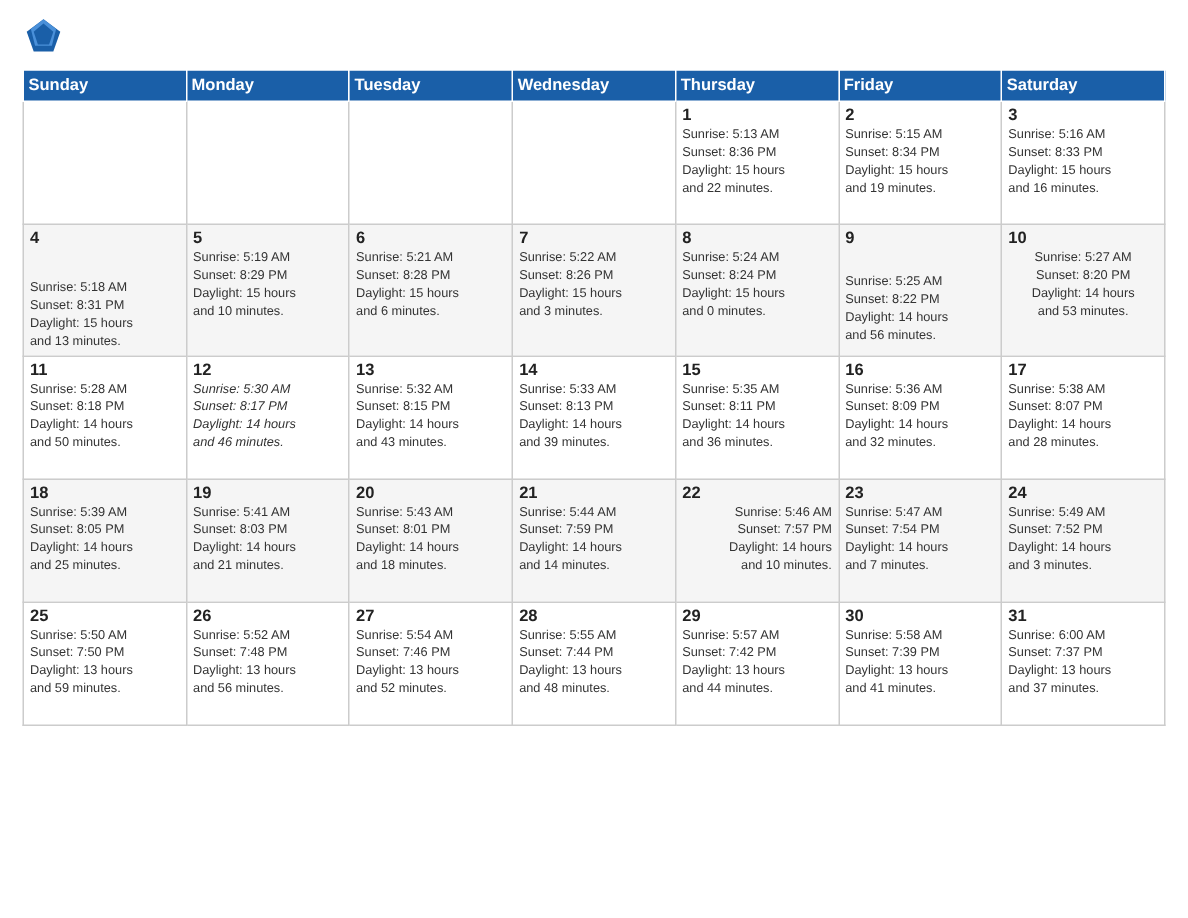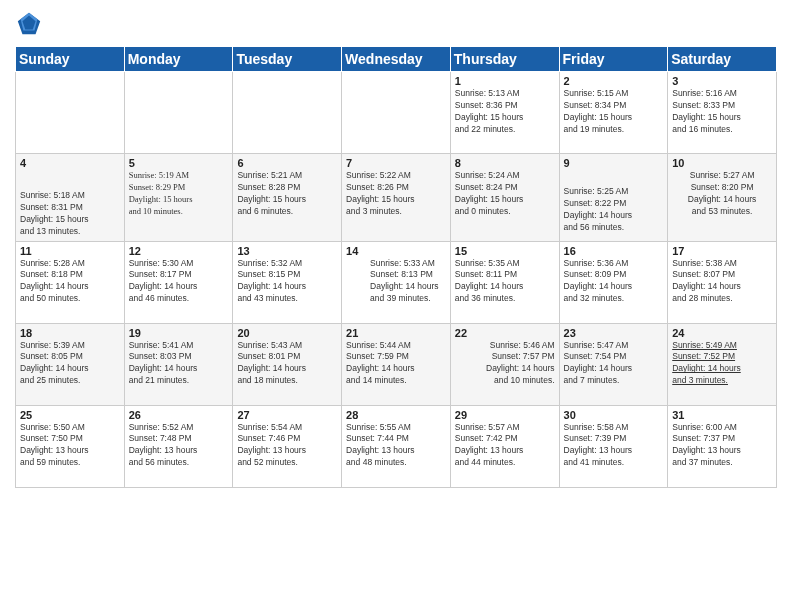--- a/index.html
+++ b/index.html
@@ -52,21 +52,21 @@
     table {
       width: 100%;
       border-collapse: collapse;
       table-layout: fixed;
     }
     thead tr {
       background-color: #1a5fa8;
     }
     thead th {
       color: #fff;
-      font-size: 14px;
+      font-size: 11px;
       padding: 4px 3px;
       text-align: left;
       font-weight: bold;
       border: 1px solid #fff;
     }
     tbody tr {
       vertical-align: top;
     }
     tbody td {
       border: 1px solid #ccc;
@@ -160,21 +160,21 @@
         <tr>
           <td>
             <span class="day-number">4</span>
             <div class="day-info" style="white-space: pre-line; margin-top: 21px;">Sunrise: 5:18 AM
 Sunset: 8:31 PM
 Daylight: 15 hours
 and 13 minutes.</div>
           </td>
           <td>
             <span class="day-number">5</span>
-            <div class="day-info" style="white-space: pre-line; font-family: Liberation Serif, serif;">Sunrise: 5:19 AM
+            <div class="day-info" style="white-space: pre-line;">Sunrise: 5:19 AM
 Sunset: 8:29 PM
 Daylight: 15 hours
 and 10 minutes.</div>
           </td>
           <td>
             <span class="day-number">6</span>
             <div class="day-info" style="white-space: pre-line;">Sunrise: 5:21 AM
 Sunset: 8:28 PM
 Daylight: 15 hours
 and 6 minutes.</div>
@@ -211,35 +211,35 @@
         <tr>
           <td>
             <span class="day-number">11</span>
             <div class="day-info" style="white-space: pre-line;">Sunrise: 5:28 AM
 Sunset: 8:18 PM
 Daylight: 14 hours
 and 50 minutes.</div>
           </td>
           <td>
             <span class="day-number">12</span>
-            <div class="day-info" style="white-space: pre-line;">Sunrise: 5:30 AM
+            <div class="day-info" style="white-space: pre-line; font-style: italic;">Sunrise: 5:30 AM
 Sunset: 8:17 PM
 Daylight: 14 hours
 and 46 minutes.</div>
           </td>
           <td>
             <span class="day-number">13</span>
             <div class="day-info" style="white-space: pre-line;">Sunrise: 5:32 AM
 Sunset: 8:15 PM
 Daylight: 14 hours
 and 43 minutes.</div>
           </td>
           <td>
             <span class="day-number">14</span>
-            <div class="day-info" style="white-space: pre-line; margin-left: 24px;">Sunrise: 5:33 AM
+            <div class="day-info" style="white-space: pre-line;">Sunrise: 5:33 AM
 Sunset: 8:13 PM
 Daylight: 14 hours
 and 39 minutes.</div>
           </td>
           <td>
             <span class="day-number">15</span>
             <div class="day-info" style="white-space: pre-line;">Sunrise: 5:35 AM
 Sunset: 8:11 PM
 Daylight: 14 hours
 and 36 minutes.</div>
@@ -297,21 +297,21 @@
           </td>
           <td>
             <span class="day-number">23</span>
             <div class="day-info" style="white-space: pre-line;">Sunrise: 5:47 AM
 Sunset: 7:54 PM
 Daylight: 14 hours
 and 7 minutes.</div>
           </td>
           <td>
             <span class="day-number">24</span>
-            <div class="day-info" style="white-space: pre-line; text-decoration: underline;">Sunrise: 5:49 AM
+            <div class="day-info" style="white-space: pre-line;">Sunrise: 5:49 AM
 Sunset: 7:52 PM
 Daylight: 14 hours
 and 3 minutes.</div>
           </td>
         </tr>
         <tr>
           <td>
             <span class="day-number">25</span>
             <div class="day-info" style="white-space: pre-line;">Sunrise: 5:50 AM
 Sunset: 7:50 PM

